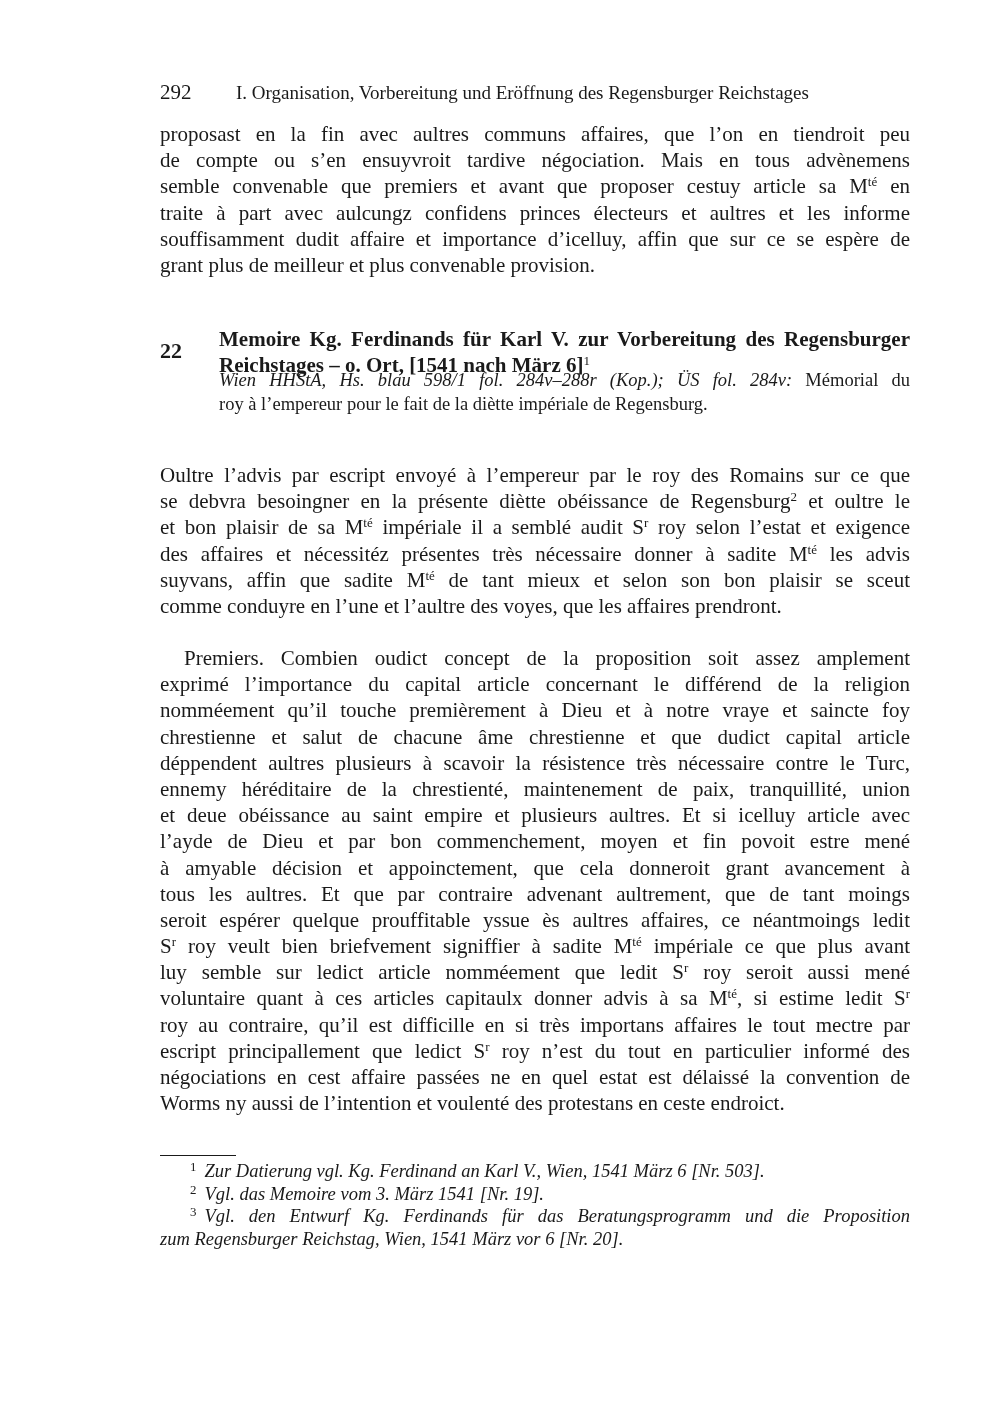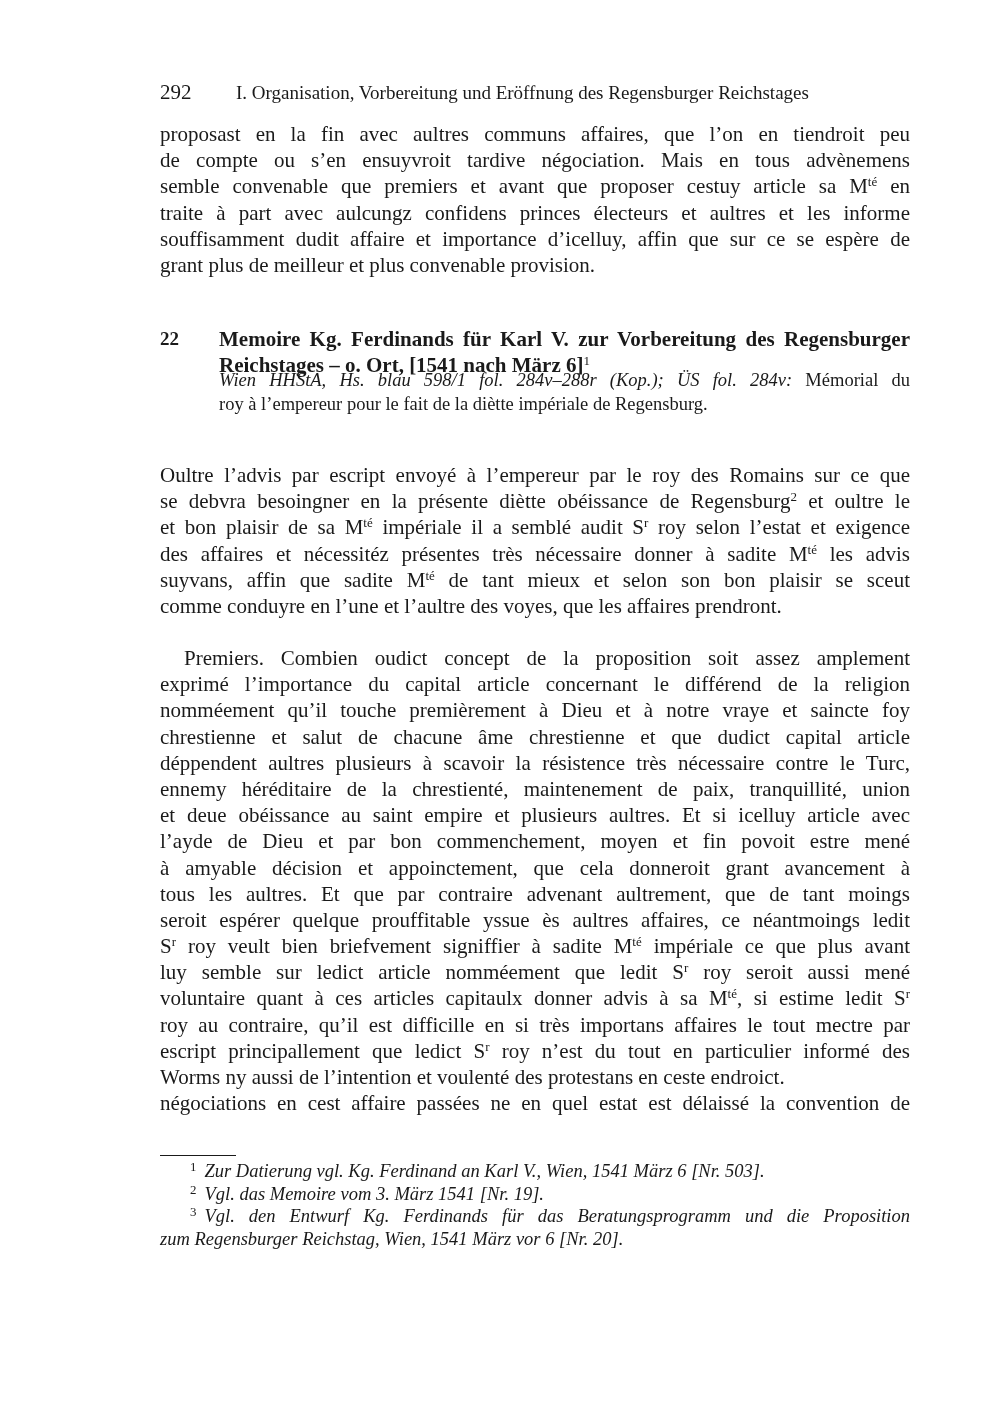--- a/index.html
+++ b/index.html
@@ -15,21 +15,21 @@
     .running-head .pagenum { display: inline-block; width: 76px; font-size: 21px; }
     .line {
       font-size: 21px; line-height: 26.2px; height: 26.2px;
       white-space: nowrap; text-align: justify; text-align-last: justify;
       width: 750px;
     }
     .line.last { text-align-last: left; }
     .block { position: absolute; left: 0; }
     sup { font-size: 0.62em; line-height: 0; vertical-align: 0.55em; }
     .doc-head { position: absolute; left: 0; top: 326px; width: 750px; font-weight: bold; }
-    .doc-head .num { position: absolute; left: 0; top: 0; font-size: 19px; line-height: 26px; }
+    .doc-head .num { position: absolute; left: 0; top: 12px; font-size: 22px; line-height: 26px; }
     .doc-head .title { position: absolute; left: 59px; width: 691px; font-size: 21px; line-height: 26px; }
     .doc-head .title .tl { white-space: nowrap; text-align: justify; text-align-last: justify; width: 691px; }
     .doc-head .title .tl.last { text-align-last: left; font-weight: bold; }
     .source { position: absolute; left: 59px; top: 368px; width: 691px; font-size: 18.5px; line-height: 24px; }
     .source .sl { white-space: nowrap; text-align: justify; text-align-last: justify; width: 691px; }
     .source .sl.last { text-align-last: left; }
     .source i { font-style: italic; }
     .indent { padding-left: 24px; width: 726px !important; }
     .fn-rule { position: absolute; left: 0; top: 1155px; width: 76px; height: 1px; background: #1a1a1a; }
     .footnotes { position: absolute; left: 0; top: 1160px; width: 750px; font-size: 18.5px; line-height: 22.5px; font-style: italic; }
@@ -87,22 +87,22 @@
     <div class="line">et deue obéissance au saint empire et plusieurs aultres. Et si icelluy article avec</div>
     <div class="line">l’ayde de Dieu et par bon commenchement, moyen et fin povoit estre mené</div>
     <div class="line">à amyable décision et appoinctement, que cela donneroit grant avancement à</div>
     <div class="line">tous les aultres. Et que par contraire advenant aultrement, que de tant moings</div>
     <div class="line">seroit espérer quelque prouffitable yssue ès aultres affaires, ce néantmoings ledit</div>
     <div class="line"><span>S</span><sup>r</sup><span> roy veult bien briefvement signiffier à sadite M</span><sup>té</sup><span> impériale ce que plus avant</span></div>
     <div class="line"><span>luy semble sur ledict article nomméement que ledit S</span><sup>r</sup><span> roy seroit aussi mené</span></div>
     <div class="line"><span>voluntaire quant à ces articles capitaulx donner advis à sa M</span><sup>té</sup><span>, si estime ledit S</span><sup>r</sup></div>
     <div class="line">roy au contraire, qu’il est difficille en si très importans affaires le tout mectre par</div>
     <div class="line"><span>escript principallement que ledict S</span><sup>r</sup><span> roy n’est du tout en particulier informé des</span></div>
+    <div class="line">négociations en cest affaire passées ne en quel estat est délaissé la convention de</div>
     <div class="line last">Worms ny aussi de l’intention et voulenté des protestans en ceste endroict.</div>
-    <div class="line">négociations en cest affaire passées ne en quel estat est délaissé la convention de</div>
   </div>
 
   <div class="fn-rule"></div>
 
   <div class="footnotes">
     <div class="fn"><span class="fnmark">1</span><span>Zur Datierung vgl. Kg. Ferdinand an Karl V., Wien, 1541 März 6 [Nr. 503].</span></div>
     <div class="fn"><span class="fnmark">2</span><span>Vgl. das Memoire vom 3. März 1541 [Nr. 19].</span></div>
     <div class="fn justify"><span class="fnmark">3</span><span>Vgl. den Entwurf Kg. Ferdinands für das Beratungsprogramm und die Proposition</span></div>
     <div class="fn">zum Regensburger Reichstag, Wien, 1541 März vor 6 [Nr. 20].</div>
   </div>

